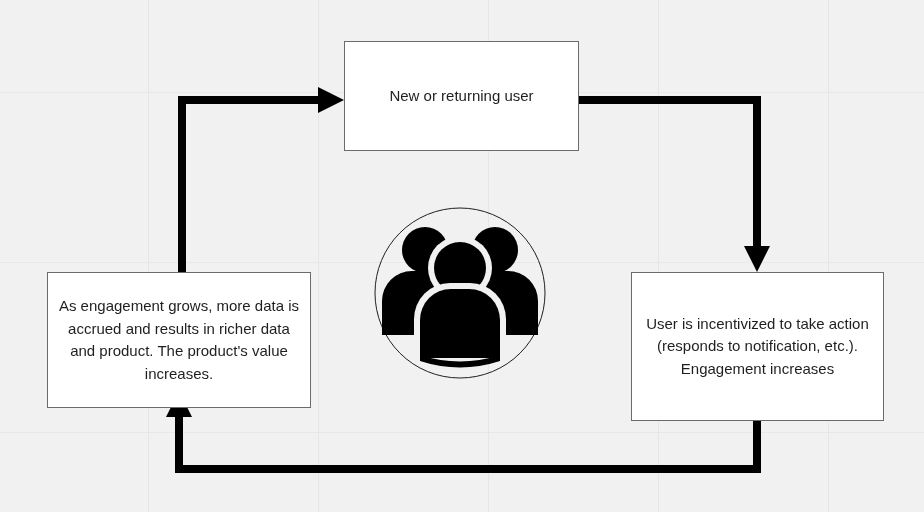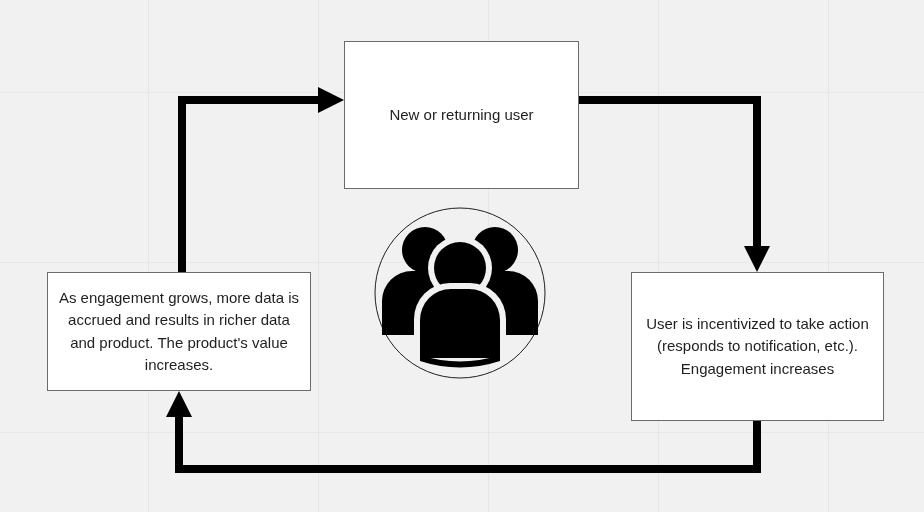--- a/index.html
+++ b/index.html
@@ -53,27 +53,27 @@
   }
   .node-text {
     display: block;
     white-space: pre-line;
   }
 
   #node-top {
     left: 344px;
     top: 41px;
     width: 235px;
-    height: 148px;
+    height: 110px;
   }
   #node-left {
     left: 47px;
     top: 272px;
     width: 264px;
-    height: 119px;
+    height: 136px;
   }
   #node-right {
     left: 631px;
     top: 272px;
     width: 253px;
     height: 149px;
   }
 
   
   #people-icon {

